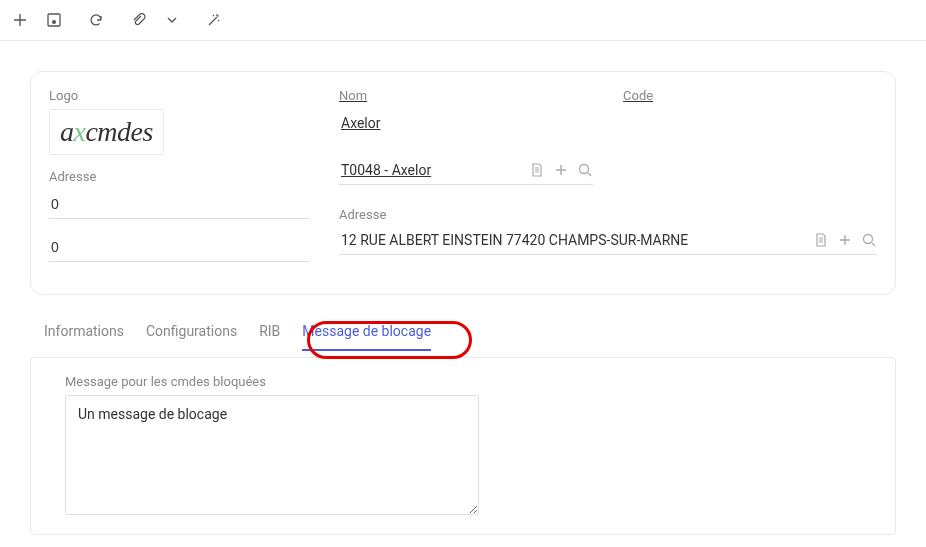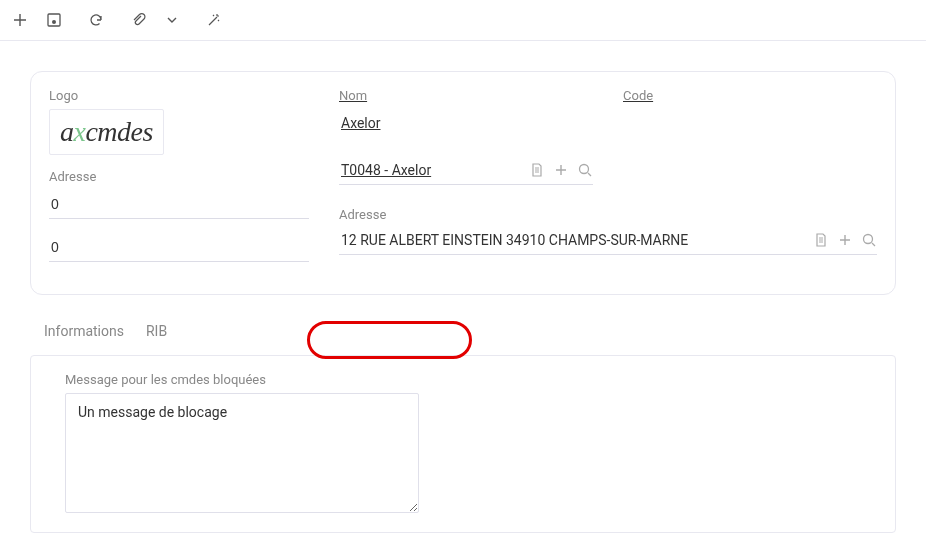--- a/index.html
+++ b/index.html
@@ -22,21 +22,21 @@
   .half { width: calc(50% - 15px); text-decoration: underline; }
   .full { width: 100%; }
   .ref-row { display: flex; align-items: center; gap: 6px; border-bottom: 1px solid #dcdce6; padding-bottom: 2px; }
   .ref-row .ref-val { flex: 1; padding: 4px 2px; color: #333; }
   .ref-actions { display: flex; gap: 8px; color: #999; }
   .ref-search-pre { color: #bbb; margin-right: 4px; }
   .tabs { display: flex; gap: 22px; padding: 0 14px; margin-top: 18px; }
   .tab { padding: 10px 0; color: #888; cursor: pointer; font-size: 14px; }
   .tab.active { color: #4f5bd5; border-bottom: 2px solid #4f5bd5; }
   .tab-content { border: 1px solid #e8e8f0; border-radius: 4px; padding: 16px 18px; margin-top: 6px; }
-  .textarea { width: 354px; height: 120px; border: 1px solid #e0e0ea; border-radius: 2px; padding: 10px 12px; font-family: inherit; font-size: 14px; color: #333; resize: both; outline: none; }
+  .textarea { width: 414px; height: 120px; border: 1px solid #e0e0ea; border-radius: 2px; padding: 10px 12px; font-family: inherit; font-size: 14px; color: #333; resize: both; outline: none; }
   .annot { position: absolute; border: 3px solid #e20000; border-radius: 20px; pointer-events: none; }
   svg { display: block; }
   .icon-btn { cursor: pointer; }
 </style>
 </head>
 <body>
 
 <div class="toolbar">
   <div class="tbtn">
     <svg width="16" height="16" viewBox="0 0 16 16">
@@ -121,21 +121,21 @@
                   <circle cx="7" cy="7" r="4.5" stroke="#aaa" stroke-width="1.3" fill="none"></circle>
                   <path d="M11 11l3 3" stroke="#aaa" stroke-width="1.3"></path>
                 </svg>
               </span>
           </div>
         </div>
       </div>
       <div class="field full">
         <div class="field-label">Adresse</div>
         <div class="ref-row">
-          <div class="ref-val">12 RUE ALBERT EINSTEIN 34910 CHAMPS-SUR-MARNE</div>
+          <div class="ref-val">12 RUE ALBERT EINSTEIN 77420 CHAMPS-SUR-MARNE</div>
           <div class="ref-actions">
             <span class="icon-btn">
                 <svg width="16" height="16" viewBox="0 0 16 16">
                   <path d="M4 2h6l2 2v10H4z" stroke="#aaa" stroke-width="1.2" fill="none"></path>
                   <path d="M6 6h4M6 8h4M6 10h4" stroke="#aaa" stroke-width="1"></path>
                 </svg>
               </span>
             <span class="icon-btn">
                 <svg width="16" height="16" viewBox="0 0 16 16">
                   <path d="M8 3v10M3 8h10" stroke="#aaa" stroke-width="1.4"></path>
@@ -148,21 +148,23 @@
                 </svg>
               </span>
           </div>
         </div>
       </div>
     </div>
   </div>
 
   <div class="tabs">
     <div class="tab">Informations</div>
+    <div class="tab">Configurations</div>
     <div class="tab">RIB</div>
+    <div class="tab active">Message de blocage</div>
   </div>
 
   <div class="annot" style="left:307px; top:280px; width:165px; height:38px;"></div>
 
   <div class="tab-content">
     <div class="field" style="margin-bottom:0;padding-left:16px;">
       <div class="field-label">Message pour les cmdes bloquées</div>
       <textarea class="textarea" style="">Un message de blocage</textarea>
     </div>
   </div>

